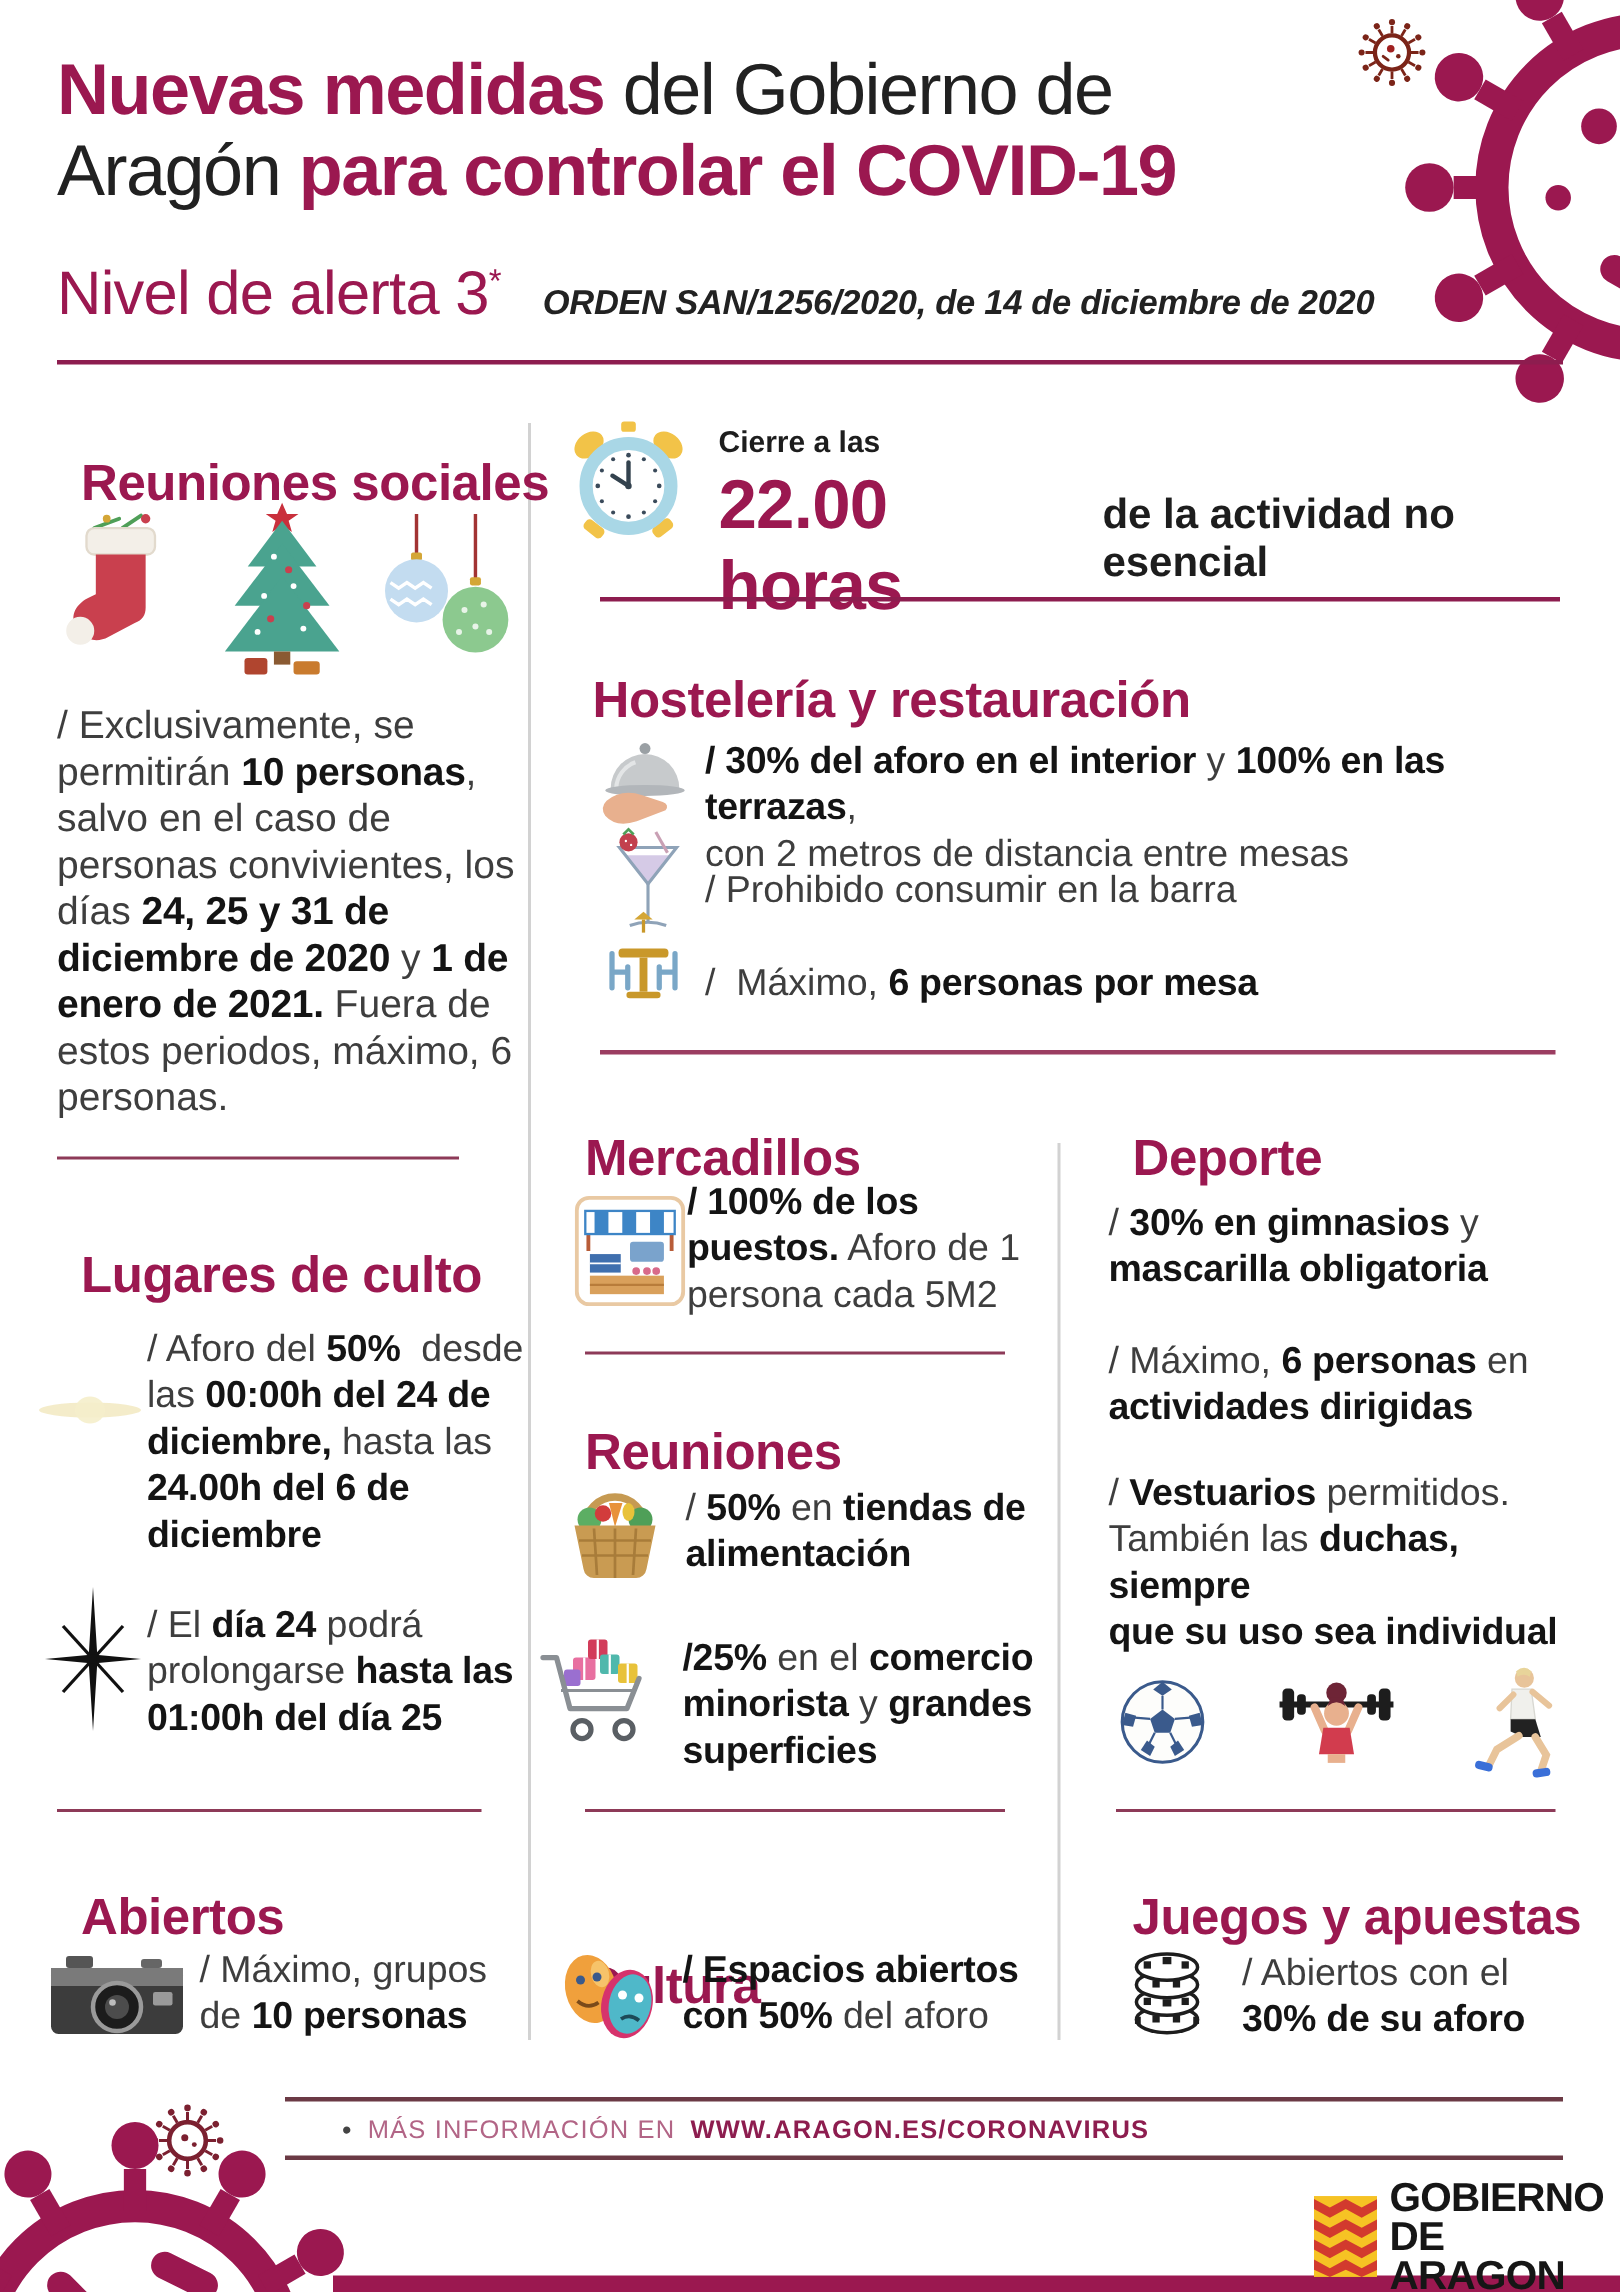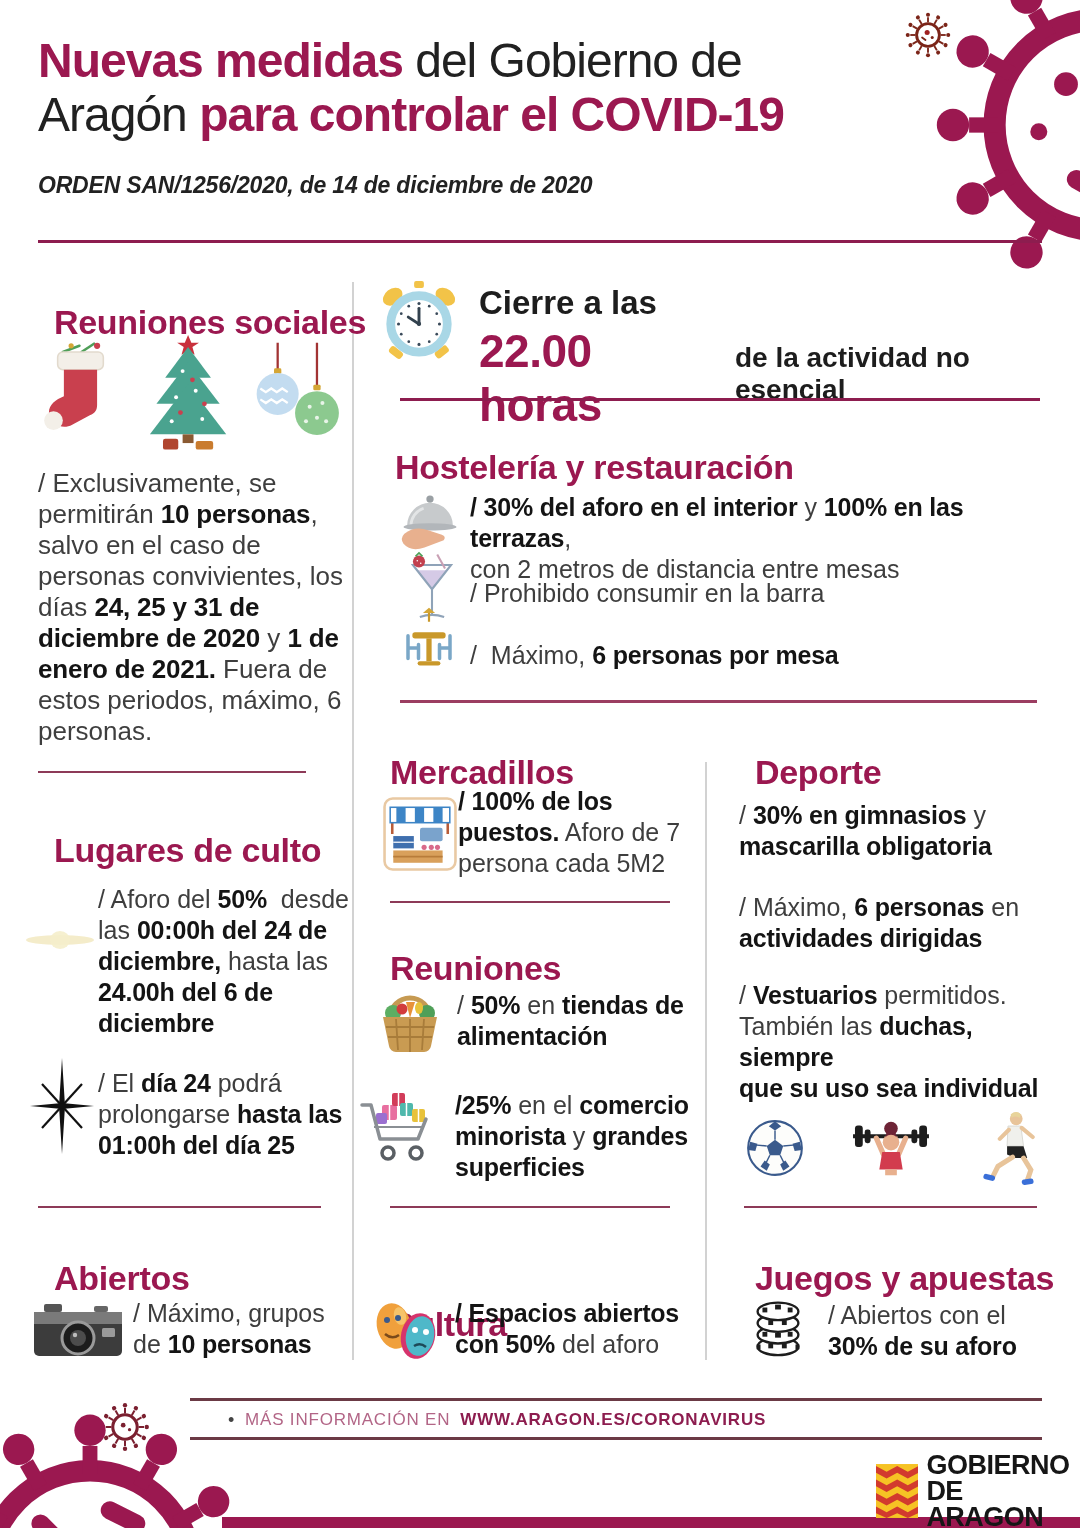--- a/index.html
+++ b/index.html
@@ -26,21 +26,21 @@
   .hr{position:absolute;height:3px;background:var(--accent-dark);}
   .hr-thin{position:absolute;height:2px;background:#8d3a58;}
   .vdiv{position:absolute;width:2px;background:var(--divider);}
   
   .sec-h{position:absolute;font-size:34px;font-weight:800;color:var(--accent);letter-spacing:-0.3px;margin:16px;}
   
   .body-t{position:absolute;font-size:25px;line-height:31px;color:var(--body);
           white-space:pre-wrap;margin:0;}
   .seg-b{font-weight:700;color:var(--bold);letter-spacing:-0.2px;}
   
-  .closure-lead{font-size:33px;font-weight:700;color:var(--ink);}
+  .closure-lead{font-size:20px;font-weight:700;color:var(--ink);}
   .closure-line{display:flex;align-items:baseline;gap:14px;margin-top:2px;}
   .closure-time{font-size:46px;font-weight:800;color:var(--accent);letter-spacing:-0.5px;}
   .closure-tail{font-size:28px;font-weight:700;color:var(--ink);}
   
   .footer-text{display:flex;align-items:center;gap:10px;font-size:17px;letter-spacing:0.8px;}
   .f-bullet{color:#444;font-size:18px;}
   .f-prefix{color:#b26586;font-weight:500;}
   .f-url{color:var(--accent-dark);font-weight:800;}
   .logo{display:flex;gap:8px;align-items:center;}
   .logo-text{font-size:27px;line-height:26px;font-weight:800;color:#161616;letter-spacing:-0.5px;}
@@ -106,20 +106,21 @@
     <circle cx="110" cy="118" r="6" fill="#9b1850"></circle>
     <circle cx="64" cy="104" r="5" fill="#9b1850"></circle>
   </svg>
 
   <div class="abs title" style="left:38px;top:34px;width:860px">
     <div><span class="acc">Nuevas medidas</span><span> del Gobierno de</span></div>
     <div><span>Aragón </span><span class="acc">para controlar el COVID-19</span></div>
   </div>
 
   <div class="abs alert-row" style="left:38px;top:172px">
+    <div class="alert"><span>Nivel de alerta 3</span><sup>*</sup></div>
     <div class="order">ORDEN SAN/1256/2020, de 14 de diciembre de 2020</div>
   </div>
 
   <div class="hr" style="left:38px;top:240px;width:1004px"></div>
 
   <div class="vdiv" style="left:352px;top:282px;height:1078px"></div>
   <div class="vdiv" style="left:705px;top:762px;height:598px"></div>
 
   <h2 class="sec-h" style="left:38px;top:287px">Reuniones sociales</h2>
 
@@ -319,21 +320,21 @@
     <line x1="10" y1="44" x2="30" y2="44" stroke="#fff" stroke-width="1.2"></line>
     <rect x="10" y="52" width="48" height="12" fill="#d9a05b"></rect>
     <line x1="10" y1="58" x2="58" y2="58" stroke="#b87c3a" stroke-width="1.5"></line>
     <g fill="#d86a8a">
         <circle cx="40" cy="49" r="2.5"></circle>
         <circle cx="47" cy="49" r="2.5"></circle>
         <circle cx="53" cy="49" r="2.5"></circle>
       </g>
   </svg>
   <p class="body-t" style="left:458px;top:786px;width:250px"><span class="seg-b">/ 100% de los
-puestos.</span><span> Aforo de 7
+puestos.</span><span> Aforo de 1
 persona cada 5M2</span></p>
 
   <div class="hr-thin" style="left:390px;top:901px;width:280px"></div>
 
   <h2 class="sec-h" style="left:374px;top:933px">Reuniones</h2>
   <svg class="abs" style="left:375px;top:986px;width:70px;height:70px" viewBox="0 0 70 70">
     <path d="M15,32 a20,20 0 0 1 40,0" fill="none" stroke="#c69a52" stroke-width="5"></path>
     <circle cx="18" cy="27" r="8" fill="#5cae63"></circle>
     <circle cx="52" cy="27" r="8" fill="#4f9f58"></circle>
     <circle cx="27" cy="23" r="5.5" fill="#d23c3c"></circle>

